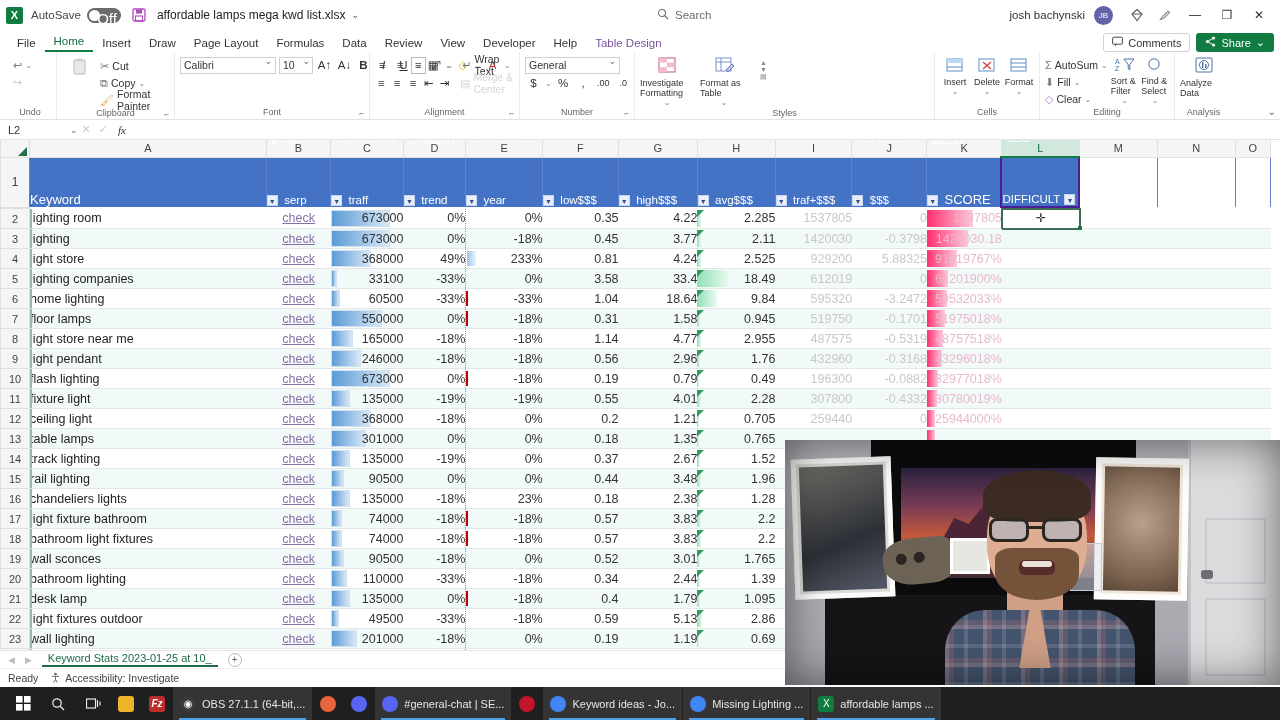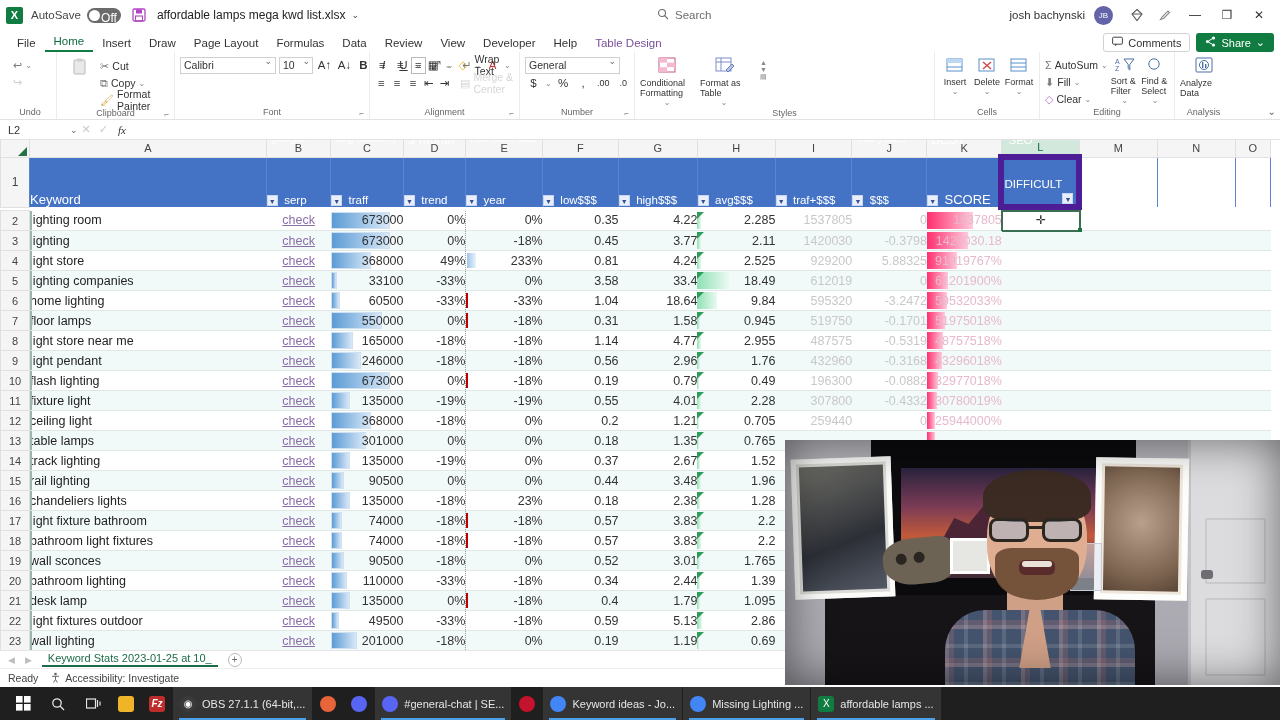--- a/index.html
+++ b/index.html
@@ -11,21 +11,21 @@
     position:relative; -webkit-font-smoothing:antialiased;
   }
 
   
   .titlebar{ height:30px; display:flex; align-items:center; padding:0 6px; background:#fff; }
   .xl-logo{ width:17px; height:17px; background:#107c41; border-radius:2px; color:#fff;
             font-size:11px; font-weight:bold; display:flex; align-items:center; justify-content:center; margin-right:8px;}
   .autosave-label{ font-size:11.5px; color:#444; margin-right:6px;}
   .toggle{ width:34px; height:15px; border-radius:8px; background:#6b6b6b; position:relative; margin-right:4px;}
   .toggle .knob{ width:11px;height:11px;border-radius:50%;background:#fff;position:absolute;left:2px;top:2px;}
-  .toggle .txt{ position:absolute; right:4px; top:3px; font-size:12px; color:#fff; line-height:15px;}
+  .toggle .txt{ position:absolute; right:4px; top:3px; font-size:15px; color:#fff; line-height:15px;}
   .save-ic{ width:16px;height:16px;margin:0 10px 0 6px; color:#b146c2;}
   .fname{ font-size:12px; color:#222; }
   .fchev{ font-size:9px; color:#444; margin-left:6px;}
   .searchbox{ flex:1; display:flex; align-items:center; justify-content:center; }
   .searchbox .inner{ display:flex; align-items:center; color:#6b6b6b; font-size:11.5px;}
   .searchbox .mag{ margin-right:6px; }
   .tb-right{ display:flex; align-items:center; gap:2px; }
   .uname{ font-size:11.5px; color:#333; margin-right:7px;}
   .avatar{ width:19px;height:19px;border-radius:50%;background:#6264a7;color:#fff;font-size:8px;
            display:flex;align-items:center;justify-content:center; margin-right:9px;}
@@ -422,21 +422,21 @@
     <div class="rgbody" style="gap:6px">
       <div class="bigbtn" style="width:54px">
         <span class="gi">
           <svg width="20" height="18" viewBox="0 0 20 18">
               <rect x="2" y="1" width="16" height="14" fill="none" stroke="#c0547f"></rect>
               <rect x="2" y="1" width="8" height="4.6" fill="#f5b9cf"></rect>
               <rect x="10" y="5.6" width="8" height="4.6" fill="#f5b9cf"></rect>
               <rect x="2" y="10.2" width="8" height="4.8" fill="#f5b9cf"></rect>
             </svg>
         </span>
-        <span>Conditional Formatting</span>
+        <span>Investigate Formatting</span>
         <span style="font-size:8px;color:#888">⌄</span>
       </div>
       <div class="bigbtn" style="width:48px">
         <span class="gi">
           <svg width="20" height="18" viewBox="0 0 20 18">
               <rect x="2" y="1" width="15" height="13" fill="none" stroke="#7c8ec9"></rect>
               <line x1="2" y1="5" x2="17" y2="5" stroke="#7c8ec9"></line>
               <line x1="7" y1="1" x2="7" y2="14" stroke="#7c8ec9"></line>
               <path d="M12 13 18 7l2 2-6 6z" fill="#b9c7e8" stroke="#6a7cb5"></path>
             </svg>
@@ -653,21 +653,21 @@
       <td class="h2">
         <span class="hover1">this years</span>
         <span class="fdrop">▼</span>
         <span class="hsub">$$$</span>
       </td>
       <td class="h2">
         <span class="hover1" style="font-size:13px">BEST</span>
         <span class="fdrop">▼</span>
         <span class="hsub" style="font-size:13px">SCORE</span>
       </td>
-      <td class="h2" style="border:6px solid #4c1d95">
+      <td class="h2" style="border:2px solid #4c1d95">
         <span class="hover1">SEO</span>
         <span class="hsub">DIFFICULT</span>
         <span class="fdrop" style="float:right;margin-top:2px">▼</span>
       </td>
       <td style="background:#fff"></td>
           <td style="background:#fff"></td>
           <td style="background:#fff"></td>
     </tr>
   </tbody>
     </table>

